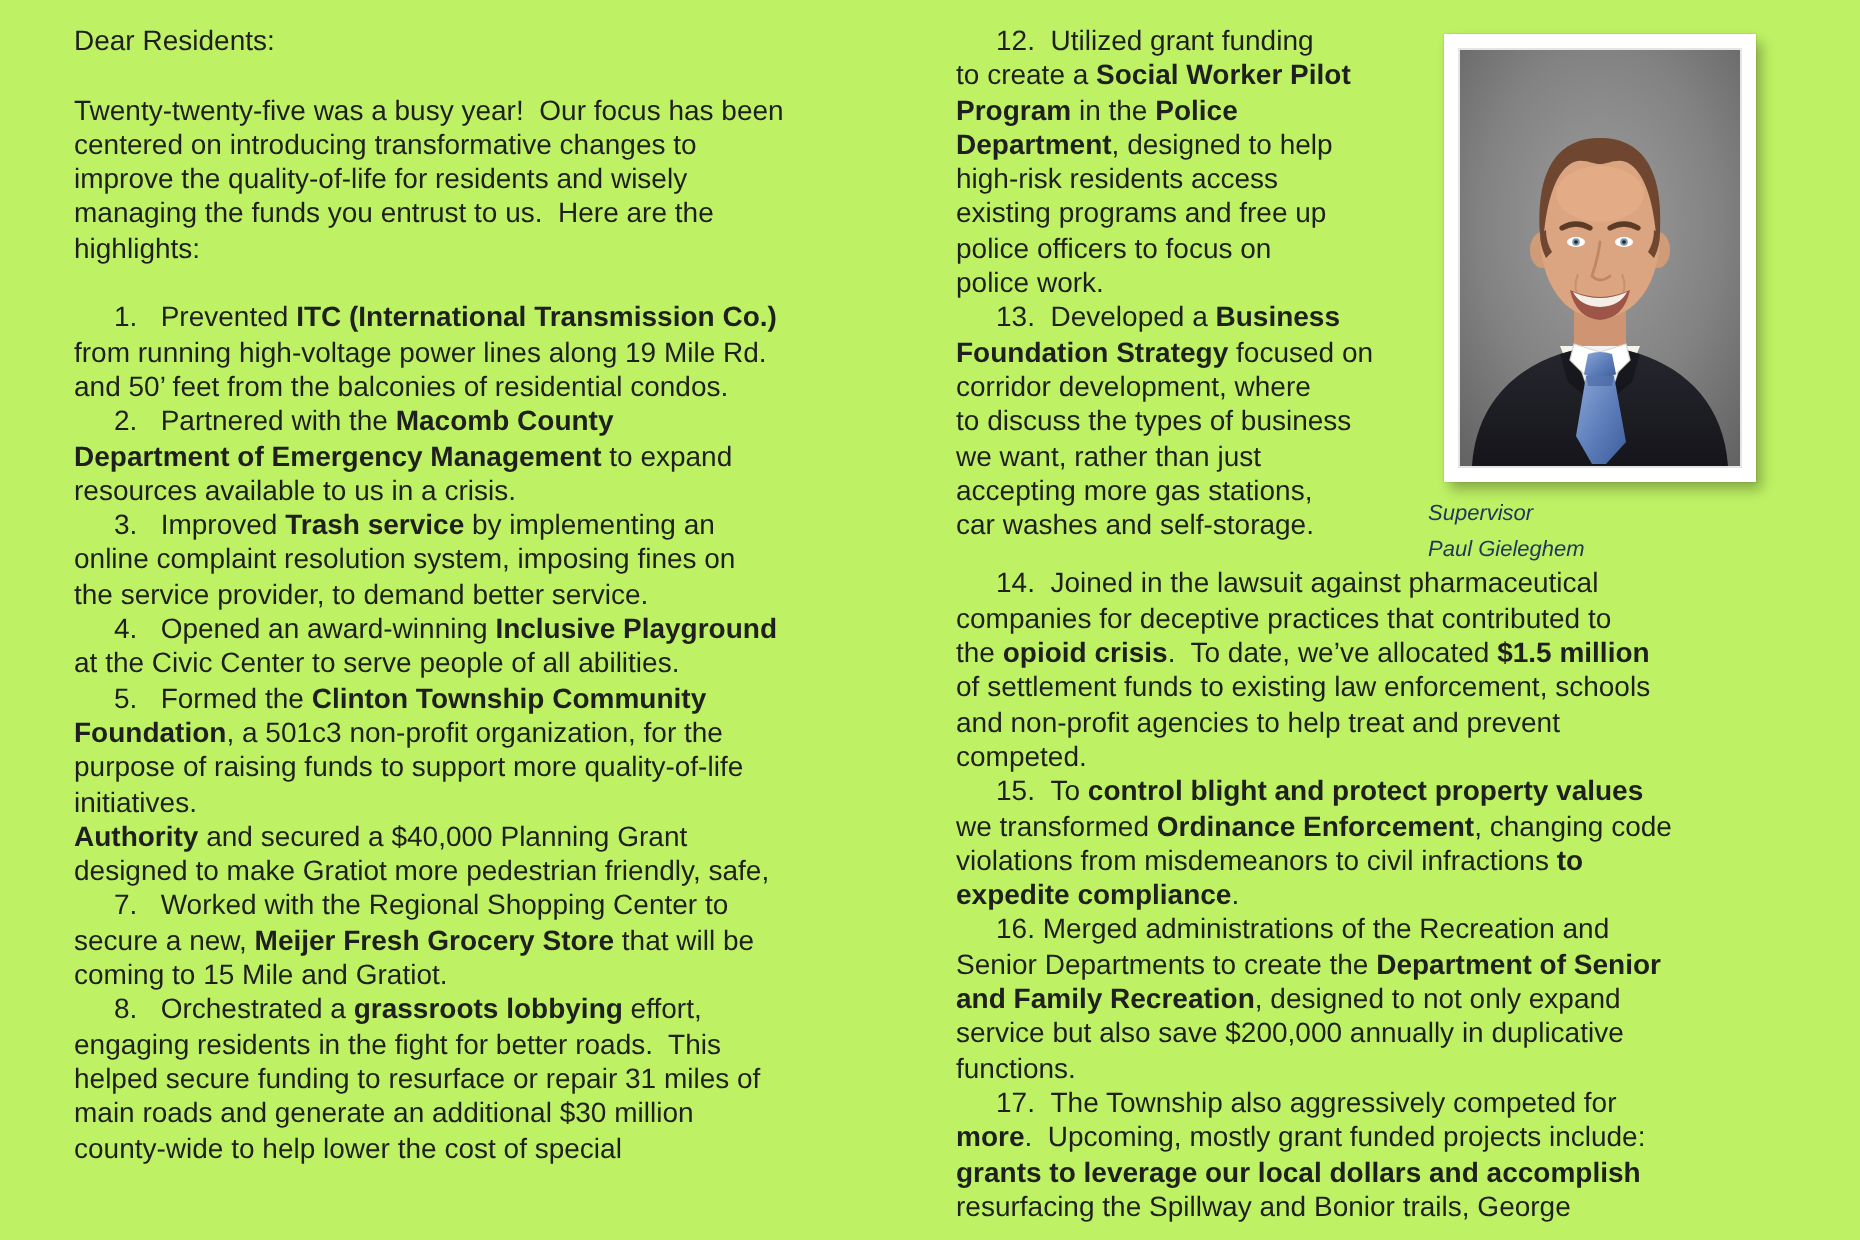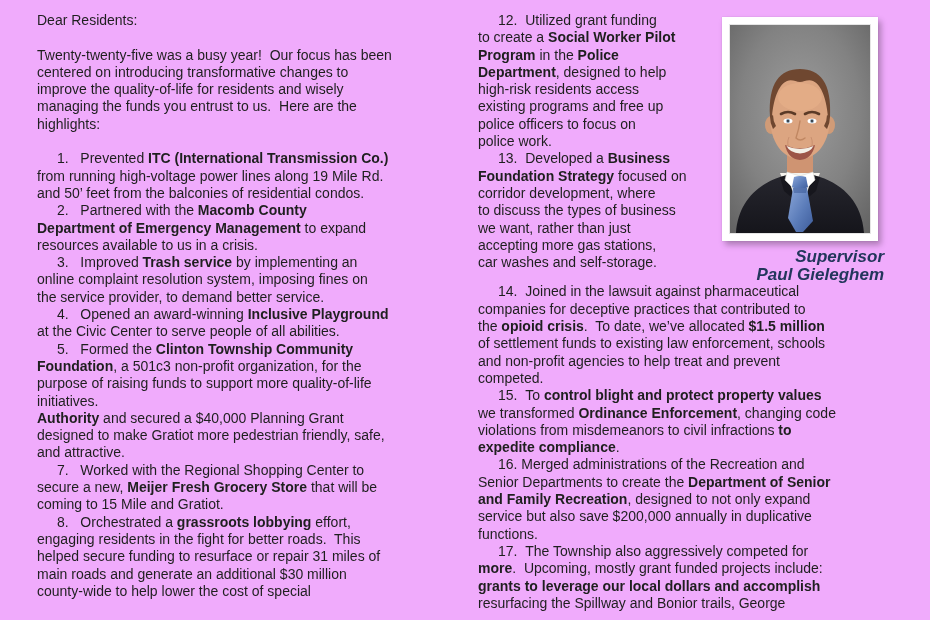--- a/index.html
+++ b/index.html
@@ -47,31 +47,31 @@
   }
   .photo-inner {
     width: 140px;
     height: 208px;
     overflow: hidden;
     outline: 1px solid rgba(0,0,0,0.10);
   }
   .photo-inner svg { display: block; }
   .photo-caption {
     margin-top: 7px;
-    text-align: right;
-    font-weight: bold;
+    text-align: left;
+    font-weight: normal;
     font-style: italic;
-    font-size: 17px;
+    font-size: 11px;
     line-height: 18px;
   }
 </style>
 </head>
 <body>
 
-<div class="page" style="background: #f0abfc; color: rgb(31, 31, 31); padding-left: 40px;">
+<div class="page" style="background: #bef264; color: rgb(31, 31, 31); padding-left: 40px;">
 
   <div class="col col-left" id="col-left">
       <div class="block">
         <div class="line"><span>Dear Residents:</span></div>
       </div>
       <div class="block">
         <div class="line">&nbsp;</div>
       </div>
       <div class="block">
         <div class="line"><span>Twenty-twenty-five was a busy year!&nbsp; Our focus has been</span></div>
@@ -104,21 +104,20 @@
       </div>
       <div class="block">
         <div class="line indent"><span>5.&nbsp;&nbsp;&nbsp;Formed the </span><span class="bold">Clinton Township Community</span></div>
         <div class="line"><span class="bold">Foundation</span><span>, a 501c3 non-profit organization, for the</span></div>
         <div class="line"><span>purpose of raising funds to support more quality-of-life</span></div>
         <div class="line"><span>initiatives.</span></div>
       </div>
       <div class="block">
         <div class="line"><span class="bold">Authority</span><span> and secured a $40,000 Planning Grant</span></div>
         <div class="line"><span>designed to make Gratiot more pedestrian friendly, safe,</span></div>
-        <div class="line"><span>and attractive.</span></div>
       </div>
       <div class="block">
         <div class="line indent"><span>7.&nbsp;&nbsp;&nbsp;Worked with the Regional Shopping Center to</span></div>
         <div class="line"><span>secure a new, </span><span class="bold">Meijer Fresh Grocery Store</span><span> that will be</span></div>
         <div class="line"><span>coming to 15 Mile and Gratiot.</span></div>
       </div>
       <div class="block">
         <div class="line indent"><span>8.&nbsp;&nbsp;&nbsp;Orchestrated a </span><span class="bold">grassroots lobbying</span><span> effort,</span></div>
         <div class="line"><span>engaging residents in the fight for better roads.&nbsp; This</span></div>
         <div class="line"><span>helped secure funding to resurface or repair 31 miles of</span></div>

